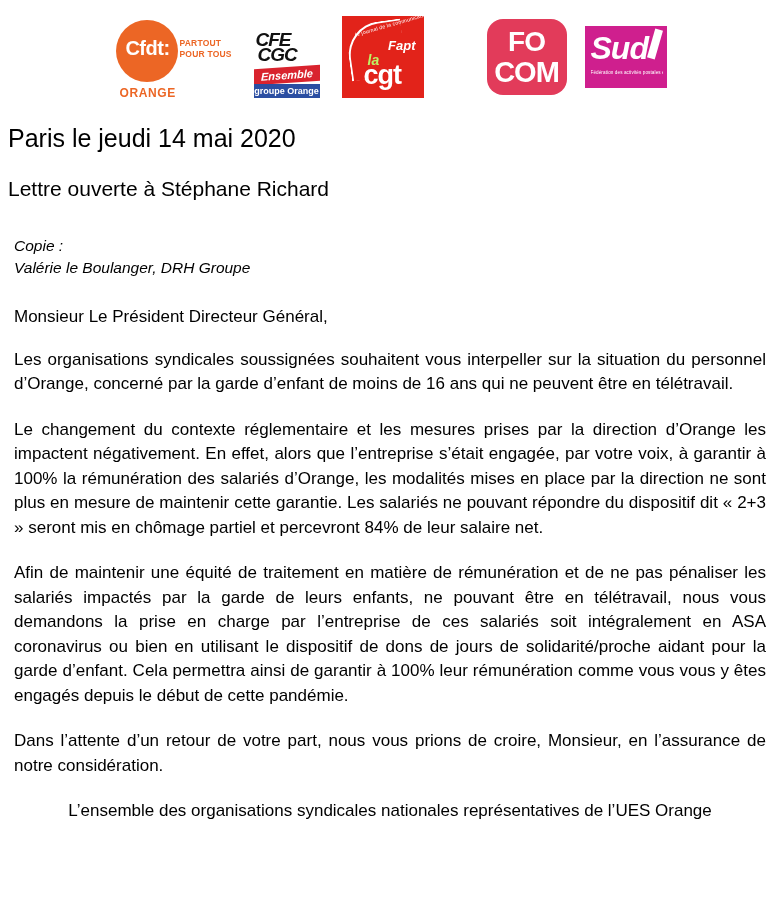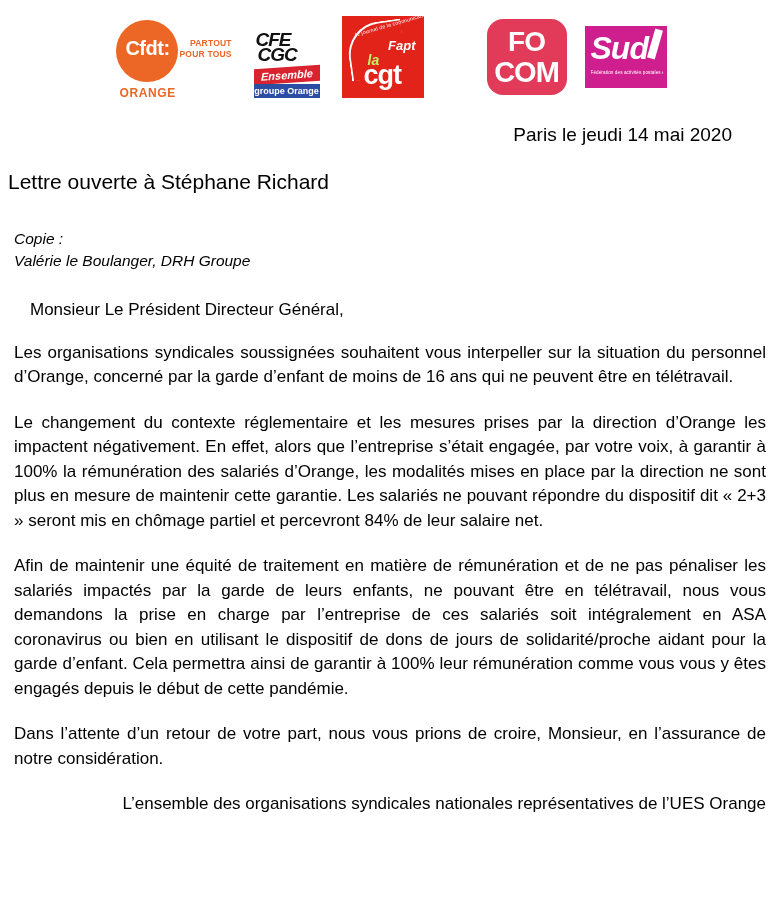--- a/index.html
+++ b/index.html
@@ -59,21 +59,20 @@
     line-height: 1;
   }
   .cfdt-tag {
     position: absolute;
     left: 66px; top: 24px;
     color: #ec6625;
     font-size: 8.5px;
     font-weight: bold;
     line-height: 1.25;
     letter-spacing: 0.2px;
-    text-align: right;
   }
   .cfdt-orange {
     position: absolute;
     left: 6px; top: 72px;
     width: 56px;
     text-align: center;
     color: #ec6625;
     font-size: 12px;
     font-weight: bold;
     letter-spacing: 0.6px;
@@ -219,46 +218,45 @@
     right: 4px;
     color: #ffffff;
     font-size: 4.6px;
     letter-spacing: 0.1px;
     white-space: nowrap;
     overflow: hidden;
   }
 
   
   .date-line {
-    text-align: right;
-    font-size: 19px;
-    margin: 16px 40px 0 0;
+    font-size: 25px;
+    margin: 16px 28px 0 0;
   }
   .doc-title {
     text-align: left;
     font-size: 21px;
     margin: 24px 0 0 0;
   }
   .copie {
     font-style: italic;
     font-size: 15.5px;
     line-height: 1.42;
     margin: 34px 0 0 6px;
   }
   .salutation {
     font-size: 17px;
-    margin: 28px 0 0 22px;
+    margin: 28px 0 0 6px;
   }
   .para {
     font-size: 17px;
     line-height: 1.44;
     text-align: justify;
     margin: 21px 6px 0 6px;
   }
-  .para.last { text-align: right; }
+  .para.last { text-align: center; }
 </style>
 </head>
 <body>
 
 <div class="page">
 
   <div class="logo-strip">
 
     <div class="logo logo-cfdt">
       <div class="cfdt-circle"></div>

